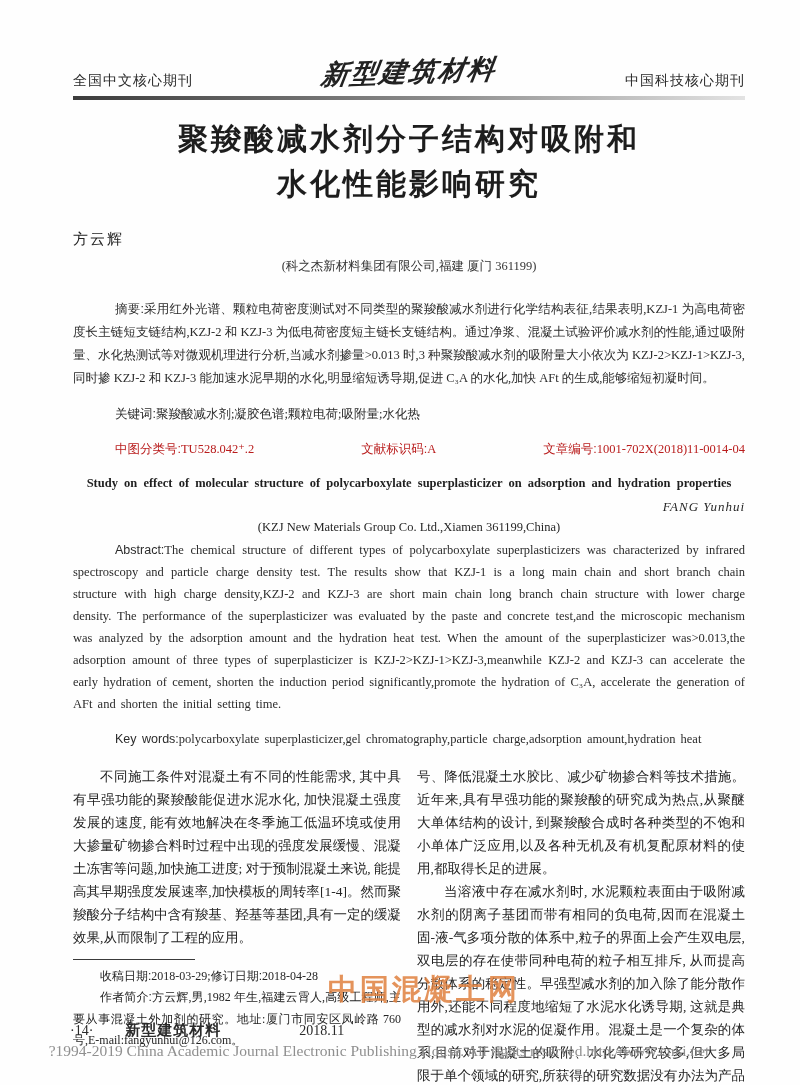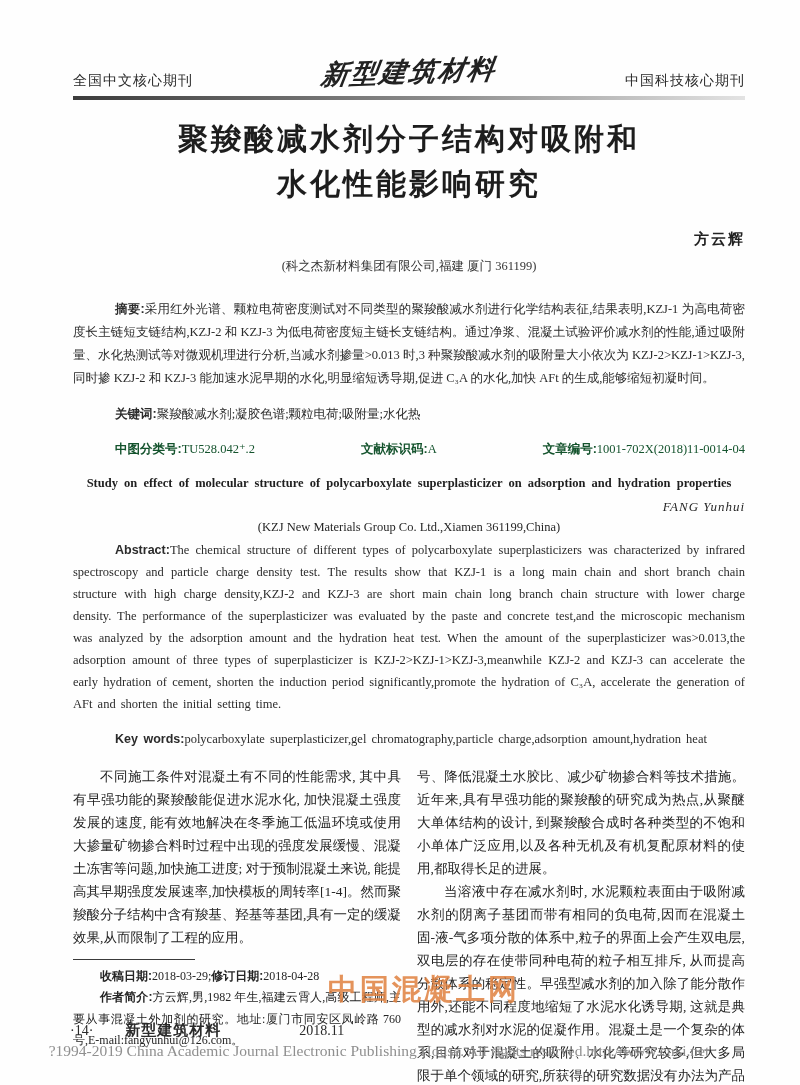--- a/index.html
+++ b/index.html
@@ -22,28 +22,28 @@
   .logo{
     font-size:27px;font-weight:bold;font-style:italic;
     font-family:"DejaVu Serif",serif;color:#222;
     transform:skewX(-10deg) rotate(-2deg);letter-spacing:2px;
   }
   .rule{height:4px;margin-top:6px;background:linear-gradient(to right,#3c3c3c,#8d8d8d 55%,#e3e3e3);}
 
   
   .title{margin-top:16px;text-align:center;font-family:"Liberation Sans","DejaVu Sans",sans-serif;
          font-weight:bold;font-size:30px;line-height:45px;letter-spacing:3px;color:#1d1d1d;}
-  .author{margin-top:24px;text-align:right;font-size:15px;letter-spacing:2px;color:#222;font-weight:bold;}
+  .author{margin-top:24px;text-align:left;font-size:15px;letter-spacing:2px;color:#222;}
   .affil{margin-top:9px;text-align:center;font-size:12.5px;color:#333;}
 
   
   .cn-abstract{margin-top:23px;font-size:12.5px;line-height:23px;text-align:justify;text-indent:42px;color:#2b2b2b;}
   .cn-keywords{font-size:12.5px;line-height:23px;text-indent:42px;color:#2b2b2b;}
-  .meta-row{display:flex;justify-content:space-between;font-size:12.5px;line-height:23px;padding-left:42px;color:#14532d;}
-  .blab{font-weight:bold;font-family:"Liberation Sans",sans-serif;}
+  .meta-row{display:flex;justify-content:space-between;font-size:12.5px;line-height:23px;padding-left:42px;color:#b91c1c;}
+  .blab{font-weight:normal;font-family:"Liberation Sans",sans-serif;}
 
   
   .en-title{margin-top:15px;text-align:center;font-weight:bold;font-size:12.5px;word-spacing:3px;color:#1f1f1f;}
   .en-author{margin-top:8px;text-align:right;font-style:italic;font-size:13px;letter-spacing:1px;}
   .en-affil{margin-top:5px;text-align:center;font-size:12.5px;}
   .en-abstract{margin-top:4px;font-size:12.5px;line-height:22px;text-align:justify;text-indent:42px;word-spacing:2px;color:#2b2b2b;}
   .en-keywords{font-size:12.5px;line-height:22px;text-indent:42px;word-spacing:2px;color:#2b2b2b;}
 
   
   .columns{margin-top:15px;display:flex;gap:16px;font-size:13.5px;line-height:23px;text-align:justify;color:#242424;}

